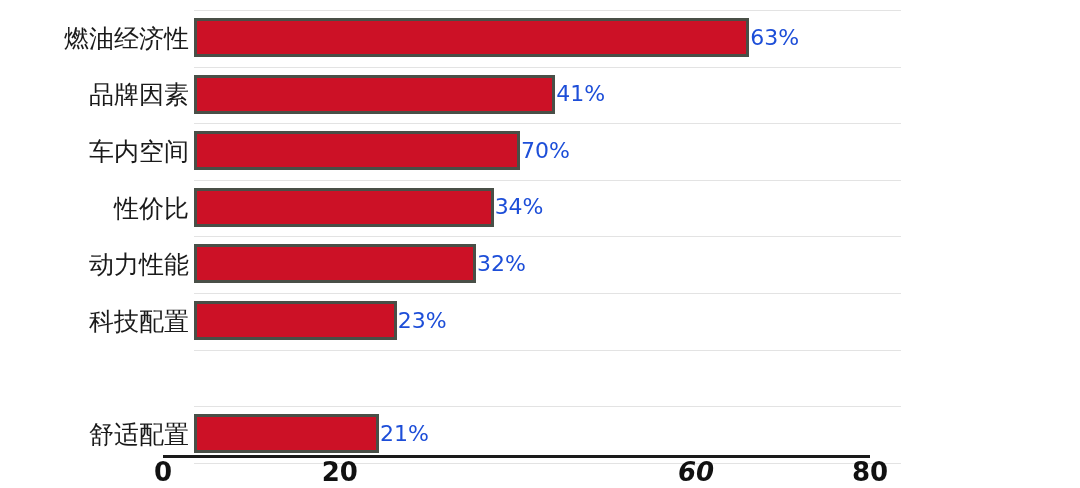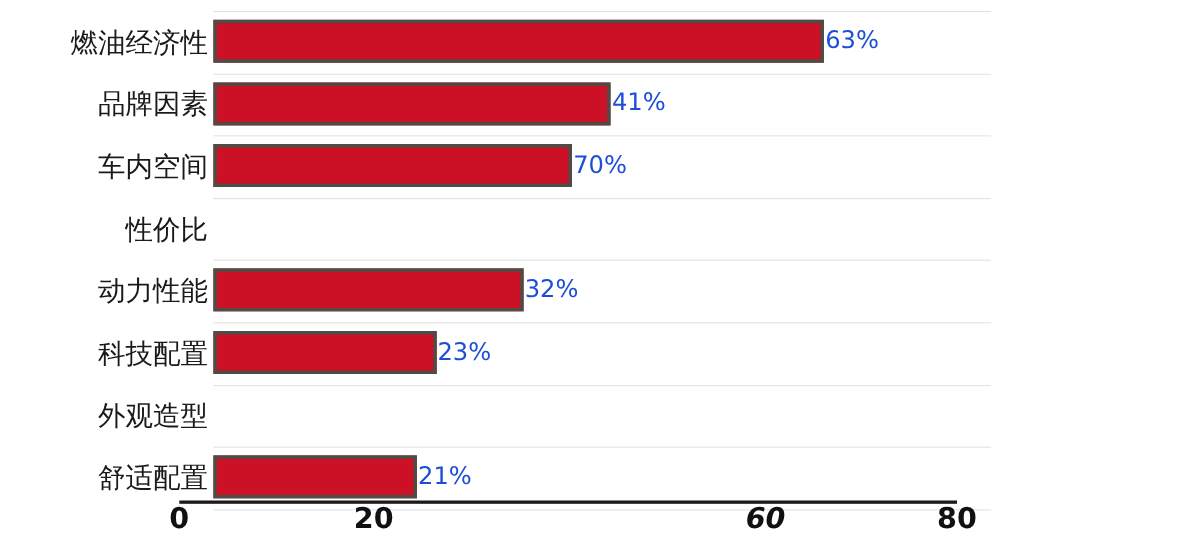--- a/index.html
+++ b/index.html
@@ -165,37 +165,40 @@
         </div>
         <div class="bar-row" style="top: 123.2px;">
           <div class="cat-label">车内空间</div>
           <div class="bar-wrap">
             <div class="bar" style="width: 326.062px; background: rgb(204, 17, 38); border-color: rgb(73, 79, 71);"></div>
             <div class="value-label">70%</div>
           </div>
         </div>
         <div class="bar-row" style="top: 179.8px;">
           <div class="cat-label">性价比</div>
+          <div class="bar-wrap">
+            <div class="bar" style="width: 299.625px; background: rgb(204, 17, 38); border-color: rgb(73, 79, 71);"></div>
+            <div class="value-label">34%</div>
+          </div>
         </div>
         <div class="bar-row" style="top: 236.4px;">
           <div class="cat-label">动力性能</div>
           <div class="bar-wrap">
             <div class="bar" style="width: 282px; background: rgb(204, 17, 38); border-color: rgb(73, 79, 71);"></div>
             <div class="value-label">32%</div>
           </div>
         </div>
         <div class="bar-row" style="top: 293px;">
           <div class="cat-label">科技配置</div>
           <div class="bar-wrap">
             <div class="bar" style="width: 202.687px; background: rgb(204, 17, 38); border-color: rgb(73, 79, 71);"></div>
             <div class="value-label">23%</div>
           </div>
         </div>
         <div class="bar-row" style="top: 349.6px;">
-          <div class="cat-label">外观造型</div>
         </div>
         <div class="bar-row" style="top: 406.2px;">
           <div class="cat-label">舒适配置</div>
           <div class="bar-wrap">
             <div class="bar" style="width: 185.062px; background: rgb(204, 17, 38); border-color: rgb(73, 79, 71);"></div>
             <div class="value-label">21%</div>
           </div>
         </div>
       </div>
   </div>

